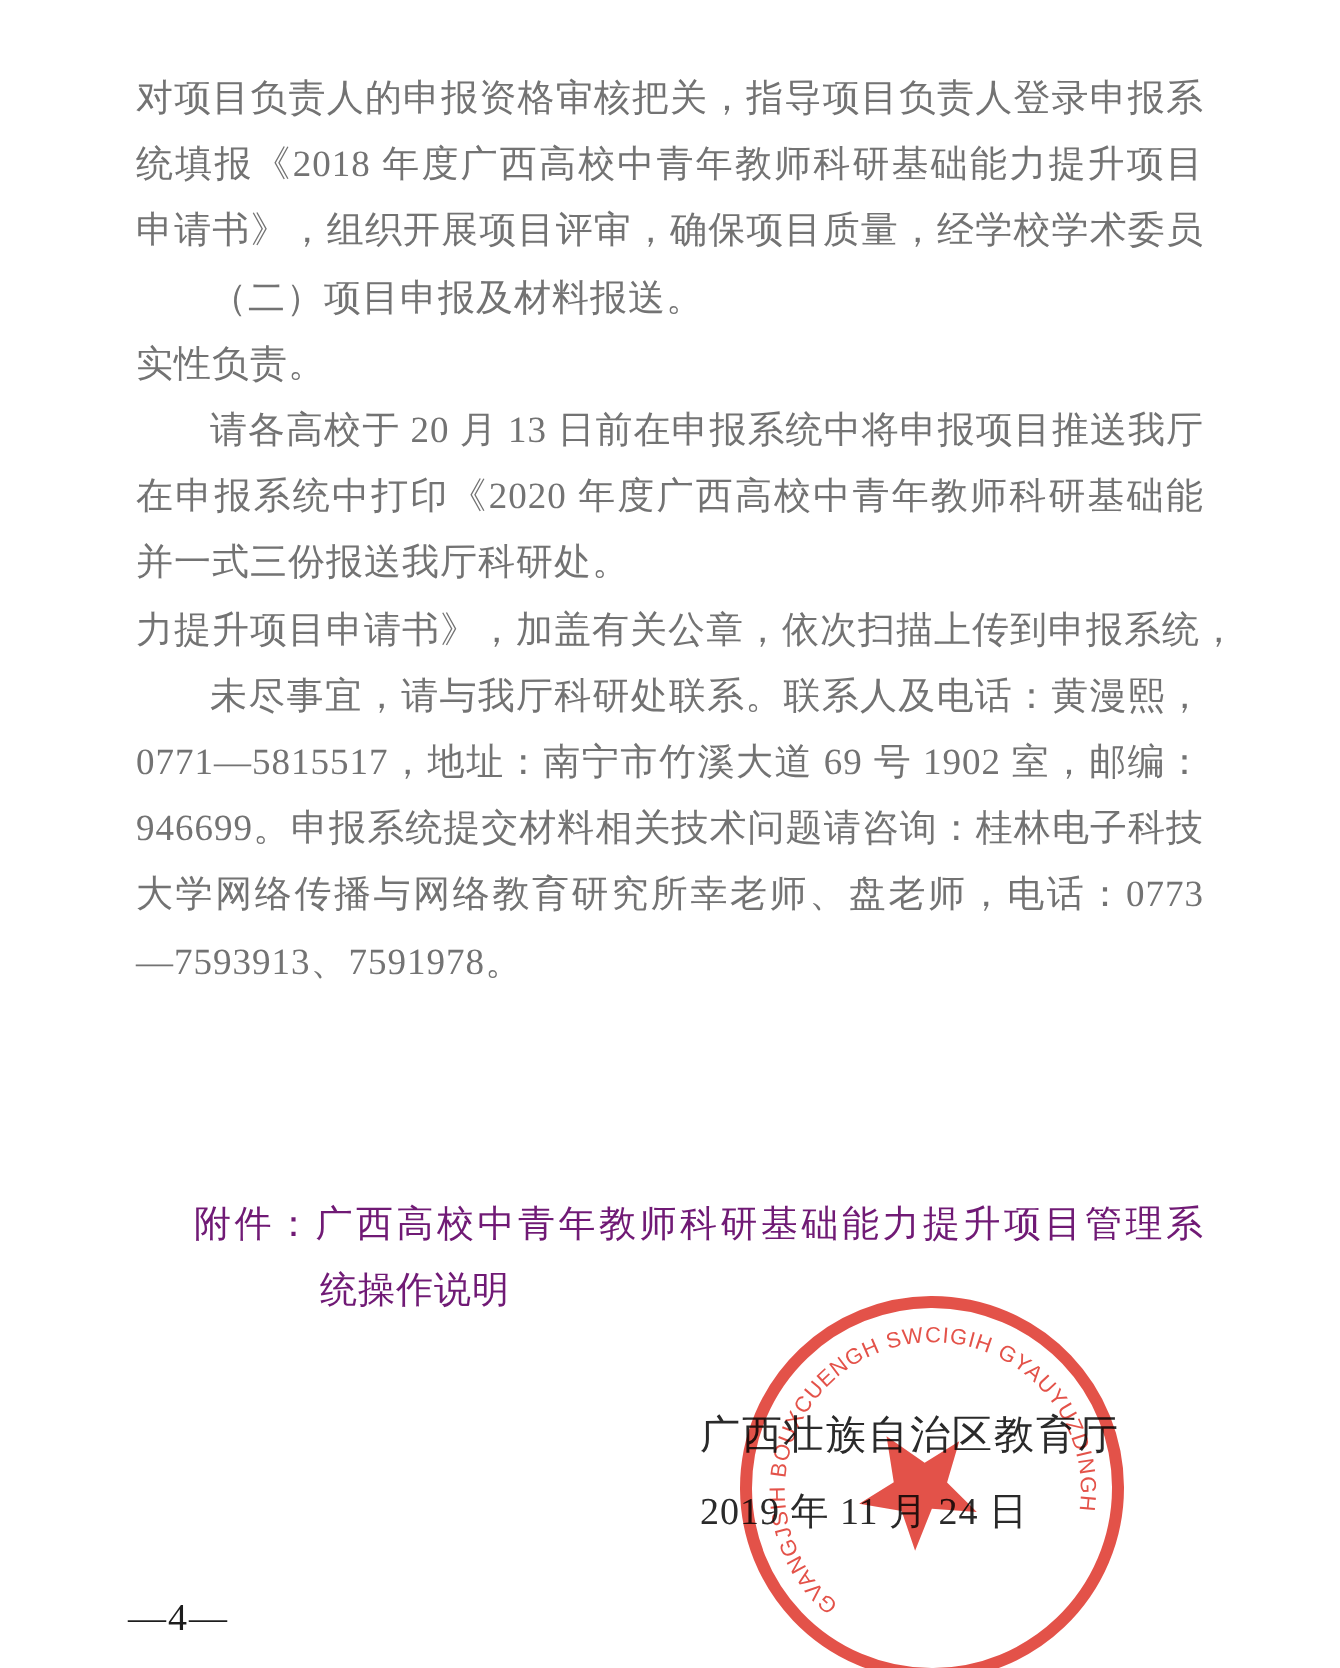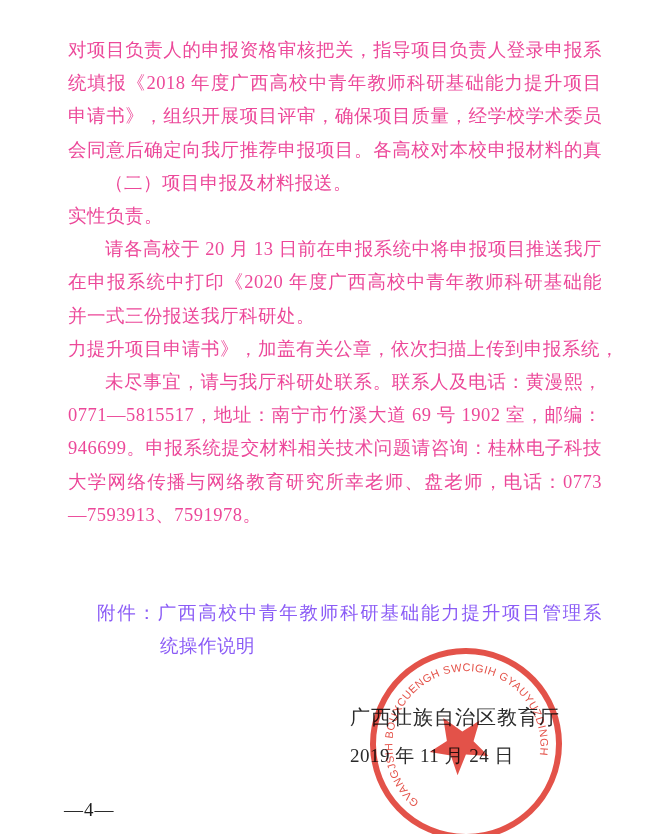--- a/index.html
+++ b/index.html
@@ -5,33 +5,33 @@
   html,body{margin:0;padding:0;}
   body{
     width:670px;height:834px;position:relative;overflow:hidden;
     background:#ffffff;
     font-family:"Liberation Serif","DejaVu Serif",serif;
   }
   .page{position:absolute;inset:0;background:#ffffff;}
   
   .doc-body{
     position:absolute;left:68px;top:34px;width:534px;
-    font-size:18.5px;line-height:33.2px;color:#ec4899;
+    font-size:18.5px;line-height:33.2px;color:#737373;
     letter-spacing:0.5px;
   }
   .line{
     text-align:justify;text-align-last:justify;
     white-space:nowrap;
   }
   .line.last{text-align-last:left;}
   .line.indent{text-indent:2em;}
   
   .attachment{
     position:absolute;left:68px;top:597px;width:534px;
-    font-size:18.5px;line-height:33.2px;color:#8b5cf6;letter-spacing:0.5px;
+    font-size:18.5px;line-height:33.2px;color:#701a75;letter-spacing:0.5px;
   }
   .attachment .l1{padding-left:29px;text-align:justify;text-align-last:justify;white-space:nowrap;}
   .attachment .l2{padding-left:92px;}
   
   .signature{
     position:absolute;left:350px;top:704px;width:205px;
     color:#2a2a2a;
   }
   .signature .agency{font-size:20px;letter-spacing:1px;white-space:nowrap;}
   .signature .date{font-size:19px;margin-top:12px;text-align:left;white-space:nowrap;letter-spacing:0.5px;}
@@ -48,21 +48,20 @@
 </style>
 </head>
 <body>
 
 <div class="page">
 
   <div class="doc-body">
       <div class="line">对项目负责人的申报资格审核把关，指导项目负责人登录申报系</div>
       <div class="line">统填报《2018 年度广西高校中青年教师科研基础能力提升项目</div>
       <div class="line">申请书》，组织开展项目评审，确保项目质量，经学校学术委员</div>
-      <div class="line">会同意后确定向我厅推荐申报项目。各高校对本校申报材料的真</div>
       <div class="line last indent">（二）项目申报及材料报送。</div>
       <div class="line last">实性负责。</div>
       <div class="line indent">请各高校于 20 月 13 日前在申报系统中将申报项目推送我厅</div>
       <div class="line">在申报系统中打印《2020 年度广西高校中青年教师科研基础能</div>
       <div class="line last">并一式三份报送我厅科研处。</div>
       <div class="line">力提升项目申请书》，加盖有关公章，依次扫描上传到申报系统，</div>
       <div class="line indent">未尽事宜，请与我厅科研处联系。联系人及电话：黄漫熙，</div>
       <div class="line">0771—5815517，地址：南宁市竹溪大道 69 号 1902 室，邮编：</div>
       <div class="line">946699。申报系统提交材料相关技术问题请咨询：桂林电子科技</div>
       <div class="line">大学网络传播与网络教育研究所幸老师、盘老师，电话：0773</div>

